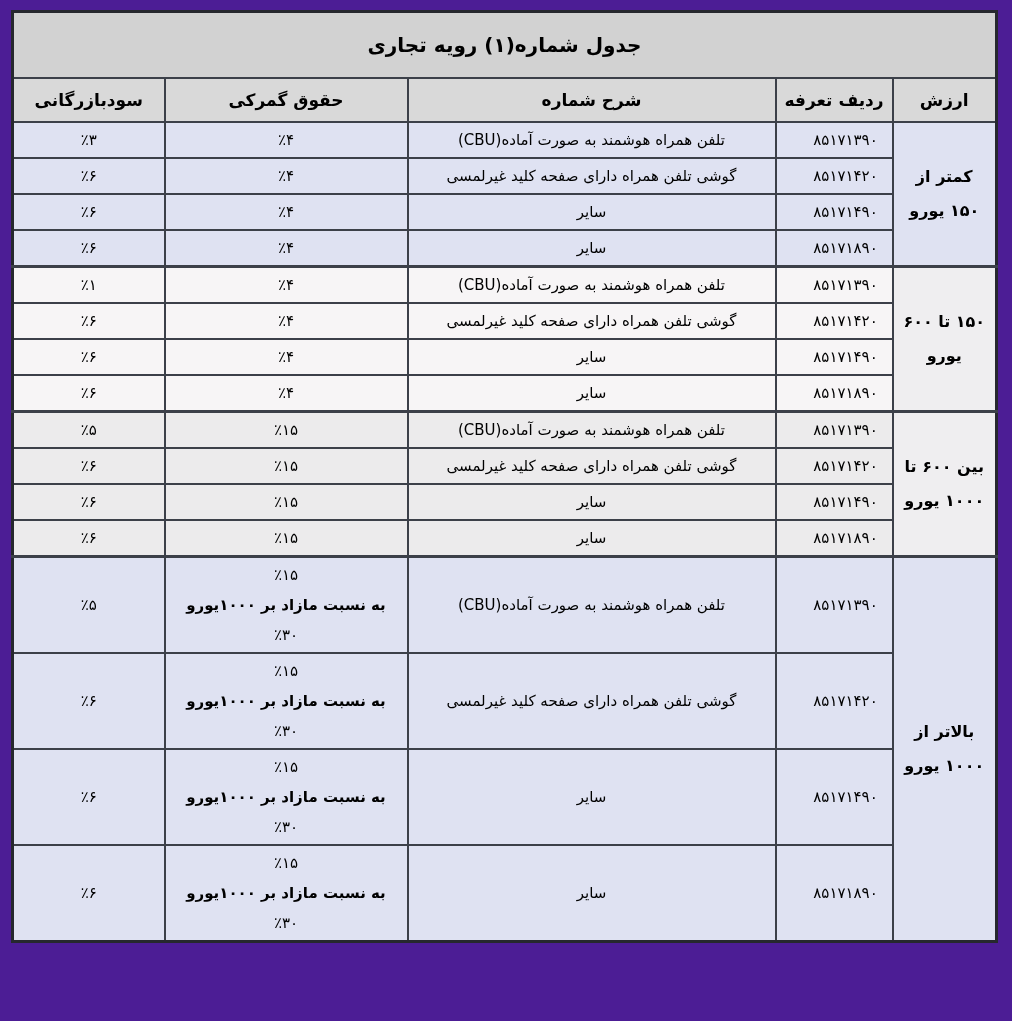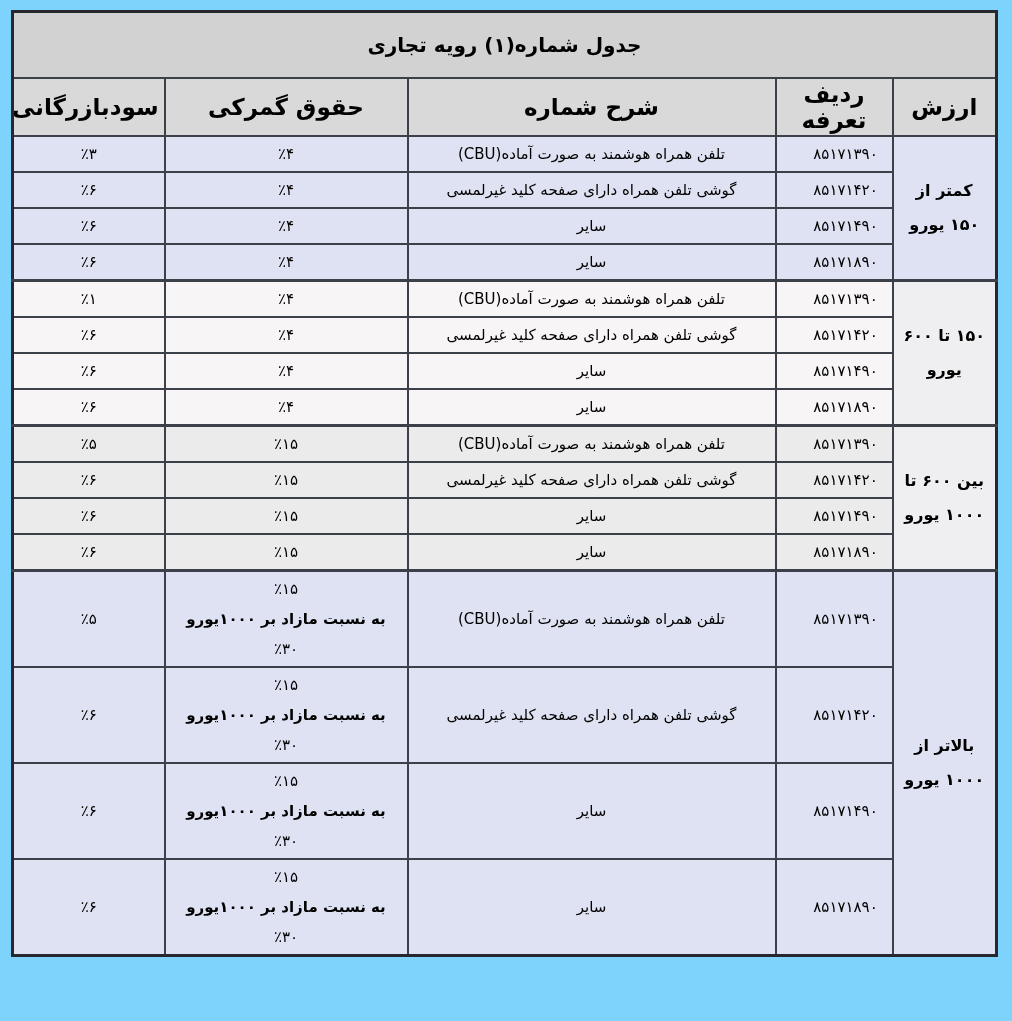--- a/index.html
+++ b/index.html
@@ -7,21 +7,21 @@
     padding: 0;
     background: #ffffff;
     font-family: "DejaVu Sans", sans-serif;
     color: #000;
   }
   .page {
     width: 1012px;
     height: 1021px;
     box-sizing: border-box;
     padding: 10px 14px;
-    background: #7dd3fc;
+    background: #4c1d95;
     direction: rtl;
   }
   table.tariff-table {
     border-collapse: collapse;
     table-layout: fixed;
     width: 984px;
     direction: rtl;
     border: 3px solid #26282e;
   }
   td {
@@ -35,21 +35,21 @@
   
   td.title-cell {
     height: 66px;
     background: #d2d2d2;
     font-size: 20px;
     font-weight: bold;
   }
   tr.head-row td {
     height: 44px;
     background: #d9d9d9;
-    font-size: 23px;
+    font-size: 17px;
     font-weight: bold;
   }
   tr.small-row td { height: 35px; }
   tr.big-row td { height: 96px; }
   tr.group-start td { border-top-width: 3px; }
 
   .bg-lav   { background: #dfe2f2; }
   .bg-white { background: #f7f5f6; }
   .bg-gray  { background: #ecebec; }
 

